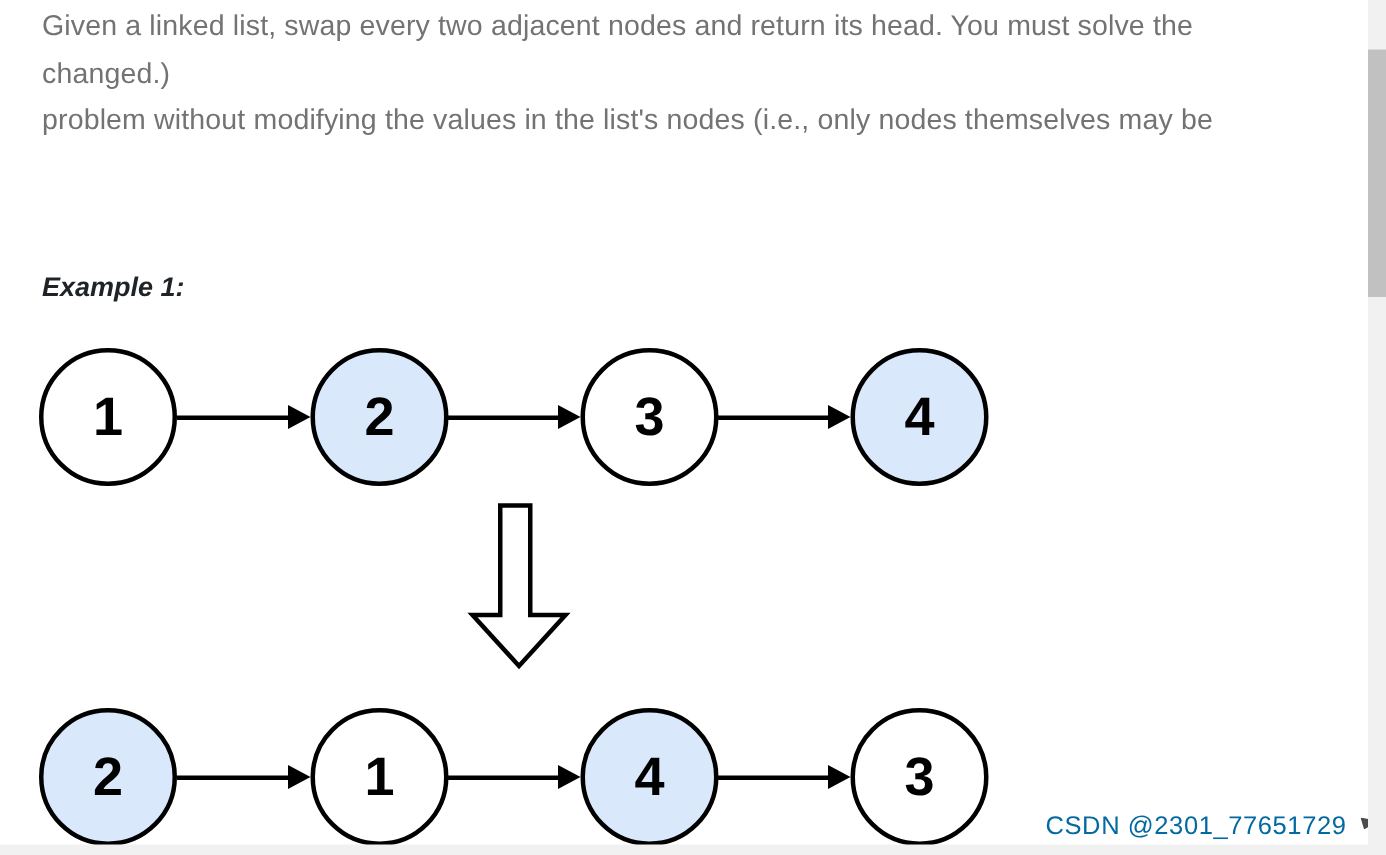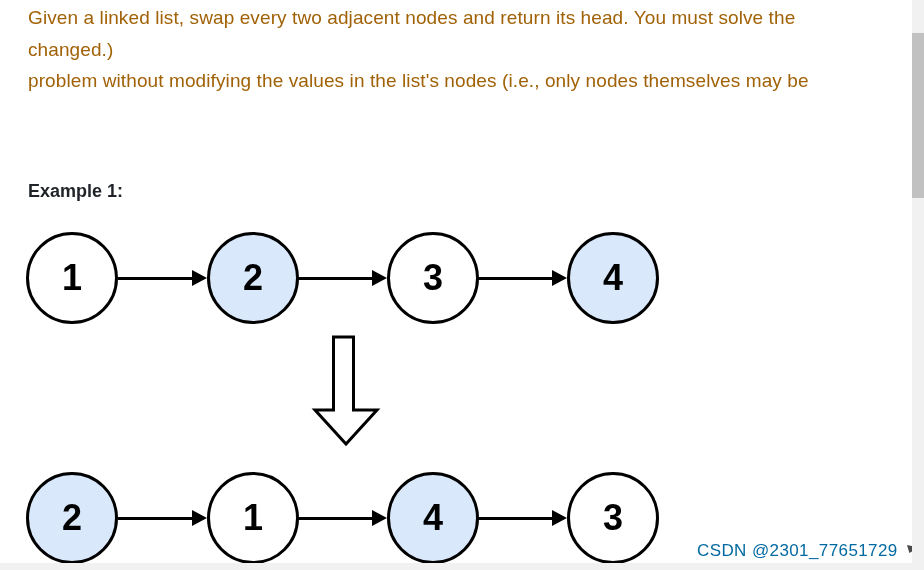--- a/index.html
+++ b/index.html
@@ -6,26 +6,26 @@
   body {
     width: 924px; height: 570px;
     background: #ffffff;
     overflow: hidden;
     position: relative;
     font-family: "Liberation Sans", sans-serif;
   }
   .paragraph {
     position: absolute; left: 28px; top: 2px;
     font-size: 19px; line-height: 31.6px;
-    color: #a16207;
+    color: #737373;
     letter-spacing: 0.1px;
   }
   .example-label {
     position: absolute; left: 28px; top: 181px;
-    font-size: 18px; font-weight: bold; color: #1f2328;
+    font-size: 18px; font-weight: bold; color: #1f2328; font-style: italic;
   }
   .list-row { position: absolute; left: 26px; width: 660px; height: 92px; }
   .row-before { top: 232px; }
   .row-after  { top: 472px; }
   .node {
     position: absolute; top: 0;
     width: 92px; height: 92px;
     box-sizing: border-box;
     border: 3px solid #000;
     border-radius: 50%;

